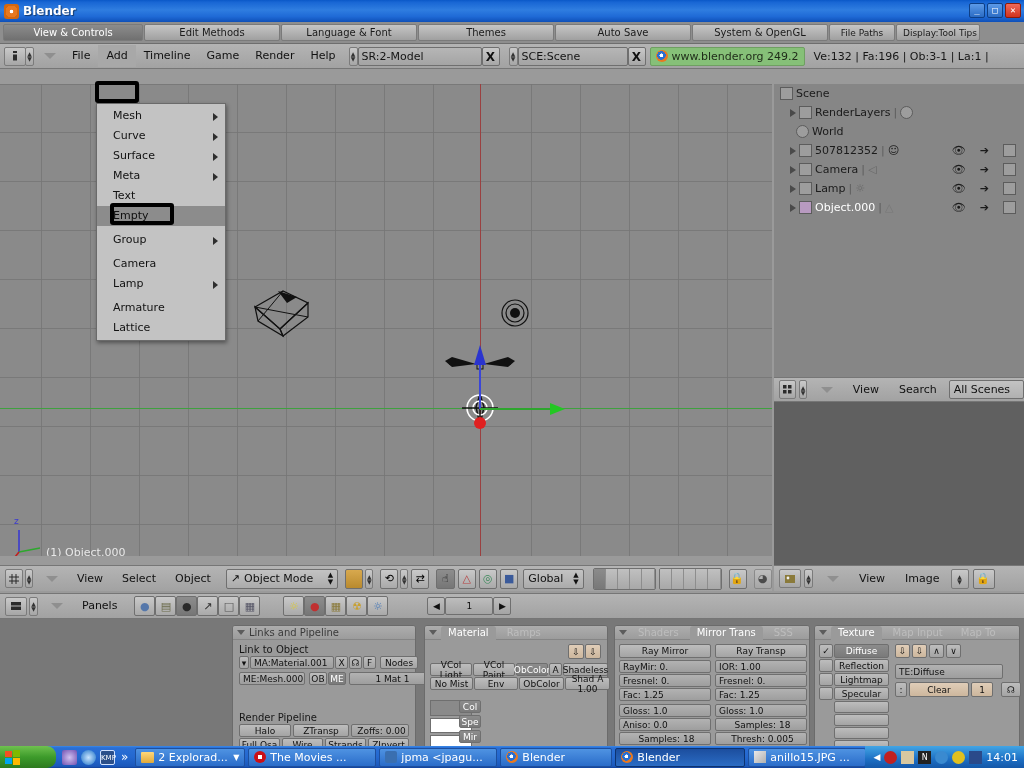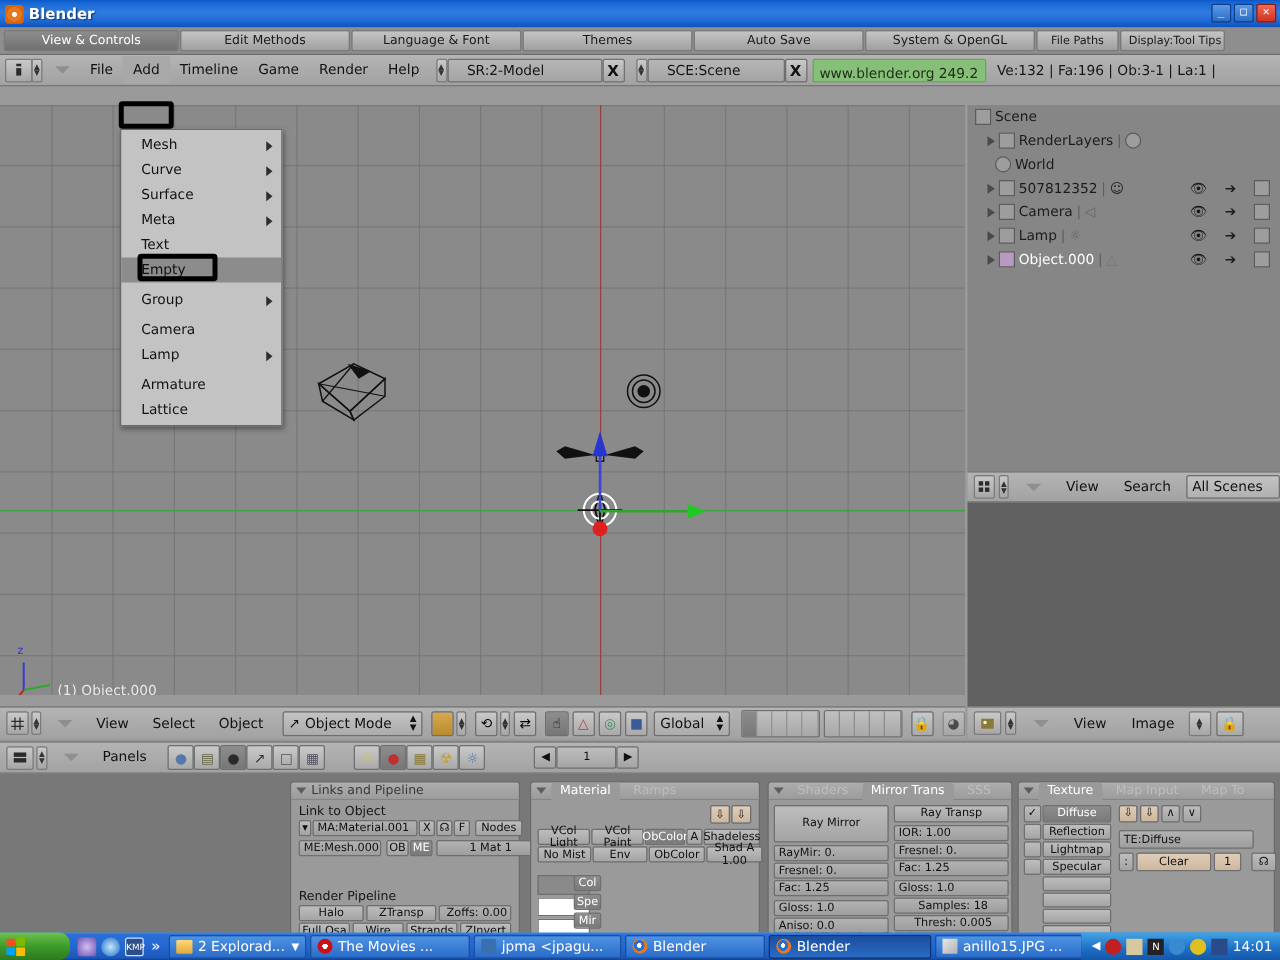--- a/index.html
+++ b/index.html
@@ -89,32 +89,32 @@
   }
   .menu-item {
     padding: 0 8px; height: 22px; line-height: 22px; font-size: 11px; color: #111;
   }
   .menu-item.highlighted {
     background: #a8a8a8;
   }
   .txtfield {
     height: 19px; background: linear-gradient(180deg,#b6b6b6,#a4a4a4);
     border: 1px solid #6f6f6f; border-radius: 2px;
-    display:flex; align-items:center; padding-left:15px;
+    display:flex; align-items:center; padding-left:3px;
     color:#141414; font-size: 11px;
   }
   .x-btn {
     width: 18px; height: 19px; background: linear-gradient(180deg,#c9c9c9,#a6a6a6);
     border:1px solid #6f6f6f; border-radius:2px;
     text-align:center; line-height:18px; font-weight: bold; font-size: 12px; color:#111;
   }
   .version-pill {
     height: 19px; background: #86c078; border:1px solid #6f9f62; border-radius:2px;
     display:flex; align-items:center; gap:4px; padding: 0 5px;
-    color:#1e2b18; font-size:11px;flex-direction:column;
+    color:#1e2b18; font-size:11px;
   }
   .bl-logo {
     width:12px;height:12px;border-radius:50%;
     background: radial-gradient(circle at 45% 45%, #fff 0 20%, #2a6fd0 21% 45%, #e87820 46% 100%);
   }
   .stats { font-size: 11px; color:#161616; padding-left: 9px; }
 
   
   .add-menu {
     position:absolute; left: 96px; top: 81px; width: 130px;
@@ -750,21 +750,21 @@
       </div>
 
       <div class="panel" style="left:614px;top:6px;width:196px;height:132px">
         <div class="panel-head">
           <span class="ptri"></span>
           <span class="ptab off">Shaders</span>
           <span class="ptab on">Mirror Trans</span>
           <span class="ptab off">SSS</span>
         </div>
         <div style="position:absolute;left:4px;top:18px;width:92px">
-          <div class="bbtn" style="height:30px">Ray Mirror</div>
+          <div class="bbtn" style="height:14px">Ray Mirror</div>
           <div class="slid" style="margin-top:2px">RayMir: 0.</div>
           <div class="slid" style="margin-top:1px">Fresnel: 0.</div>
           <div class="slid" style="margin-top:1px">Fac: 1.25</div>
           <div class="slid" style="margin-top:3px">Gloss: 1.0</div>
           <div class="slid" style="margin-top:1px">Aniso: 0.0</div>
           <div class="slid" style="margin-top:1px;justify-content:center">Samples: 18</div>
           <div class="slid" style="margin-top:1px;justify-content:center">Thresh: 0.005</div>
           <div class="slid" style="margin-top:1px;justify-content:center">Depth: 2</div>
         </div>
         <div style="position:absolute;left:100px;top:18px;width:92px">

